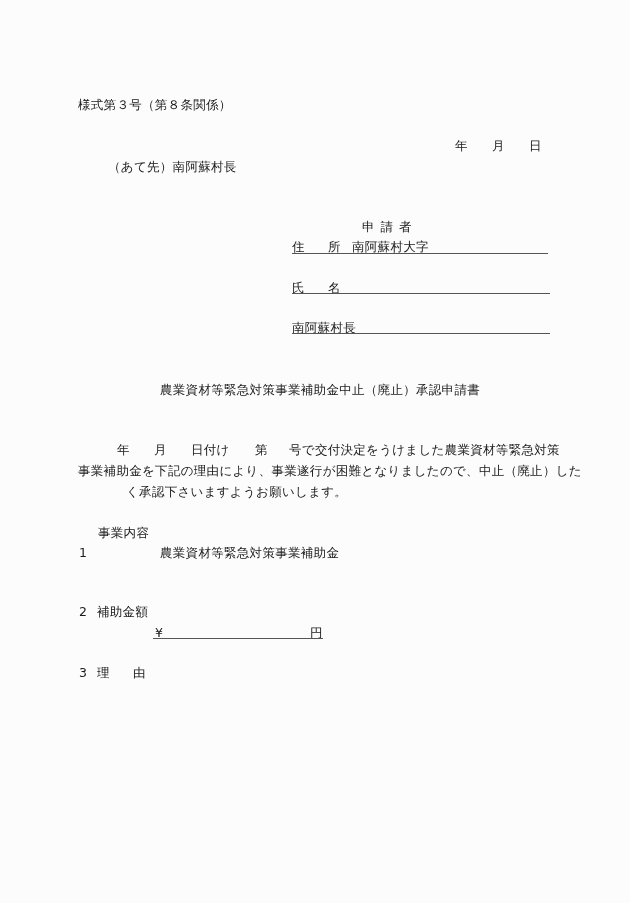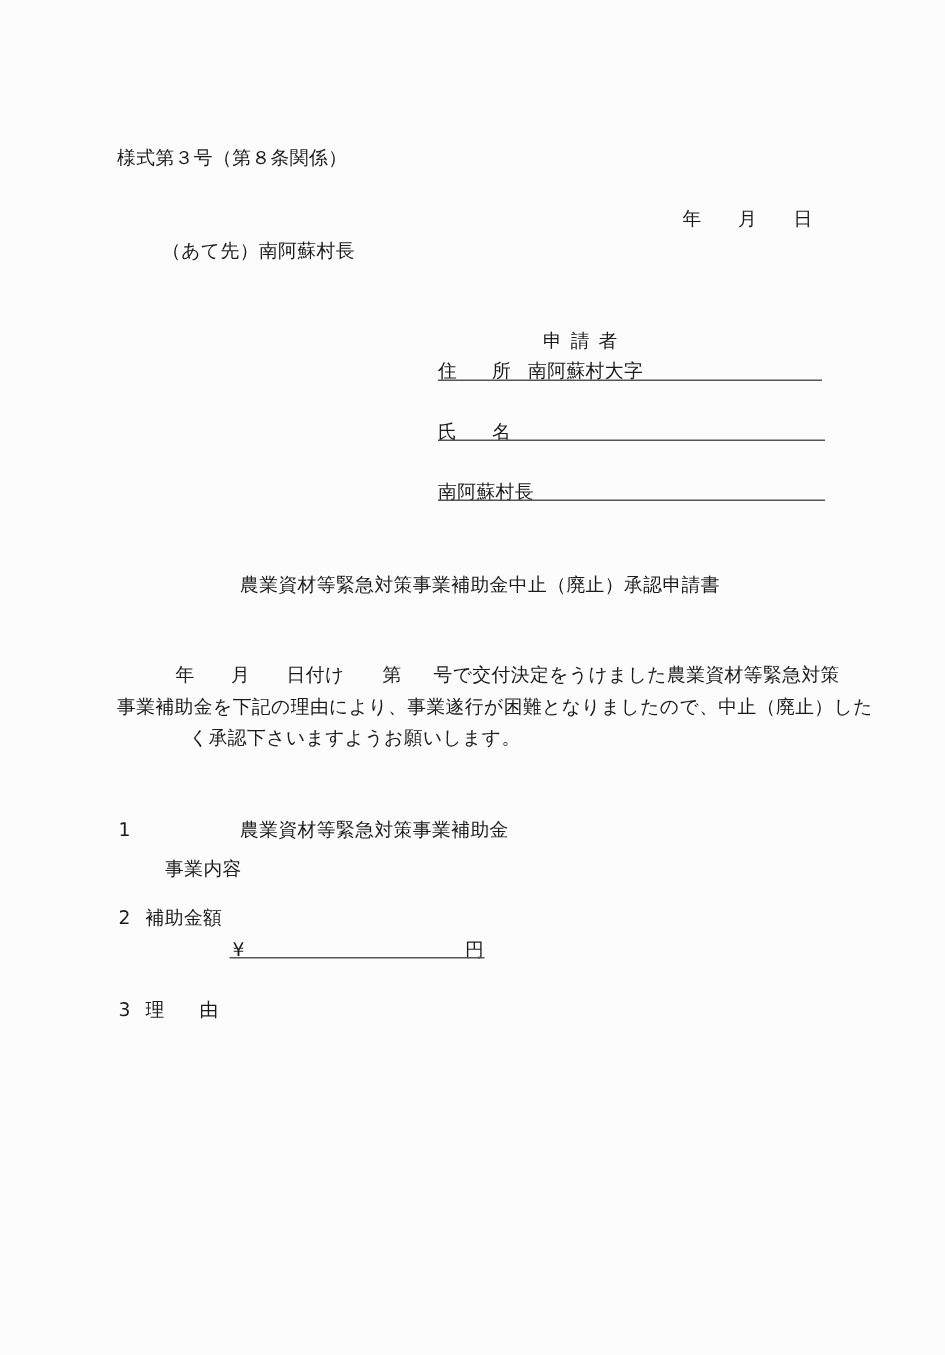--- a/index.html
+++ b/index.html
@@ -62,21 +62,21 @@
   <span class="abs t13" style="left:154px; top:442px;">月</span>
   <span class="abs t13" style="left:191px; top:442px;">日付け</span>
   <span class="abs t13" style="left:255px; top:442px;">第</span>
   <span class="abs t13" style="left:289px; top:442px;">号で交付決定をうけました農業資材等緊急対策</span>
   <div class="abs t13" style="left:78px; top:463px;">事業補助金を下記の理由により、事業遂行が困難となりましたので、中止（廃止）した</div>
   <div class="abs t13" style="left:78px; top:484px;margin-left:48px;">く承認下さいますようお願いします。</div>
 </div>
 
 <div>
   <span class="abs t13" style="left:79px; top:545px;">1</span>
-  <span class="abs t13" style="left:98px; top:571px;margin-left:12px;">事業内容</span>
+  <span class="abs t13" style="left:98px; top:525px;">事業内容</span>
   <span class="abs t13" style="left:160px; top:545px;">農業資材等緊急対策事業補助金</span>
 </div>
 
 <div>
   <span class="abs t13" style="left:79px; top:604px;">2</span>
   <span class="abs t13" style="left:97px; top:604px;">補助金額</span>
   <span class="abs t13" style="left:155px; top:625px;">¥</span>
   <span class="abs t13" style="left:172px; top:625px; width:130px; height:14px;"></span>
   <span class="abs t13" style="left:310px; top:625px;">円</span>
   <div class="uline" style="left:153px; top:638px; width:170px;"></div>

